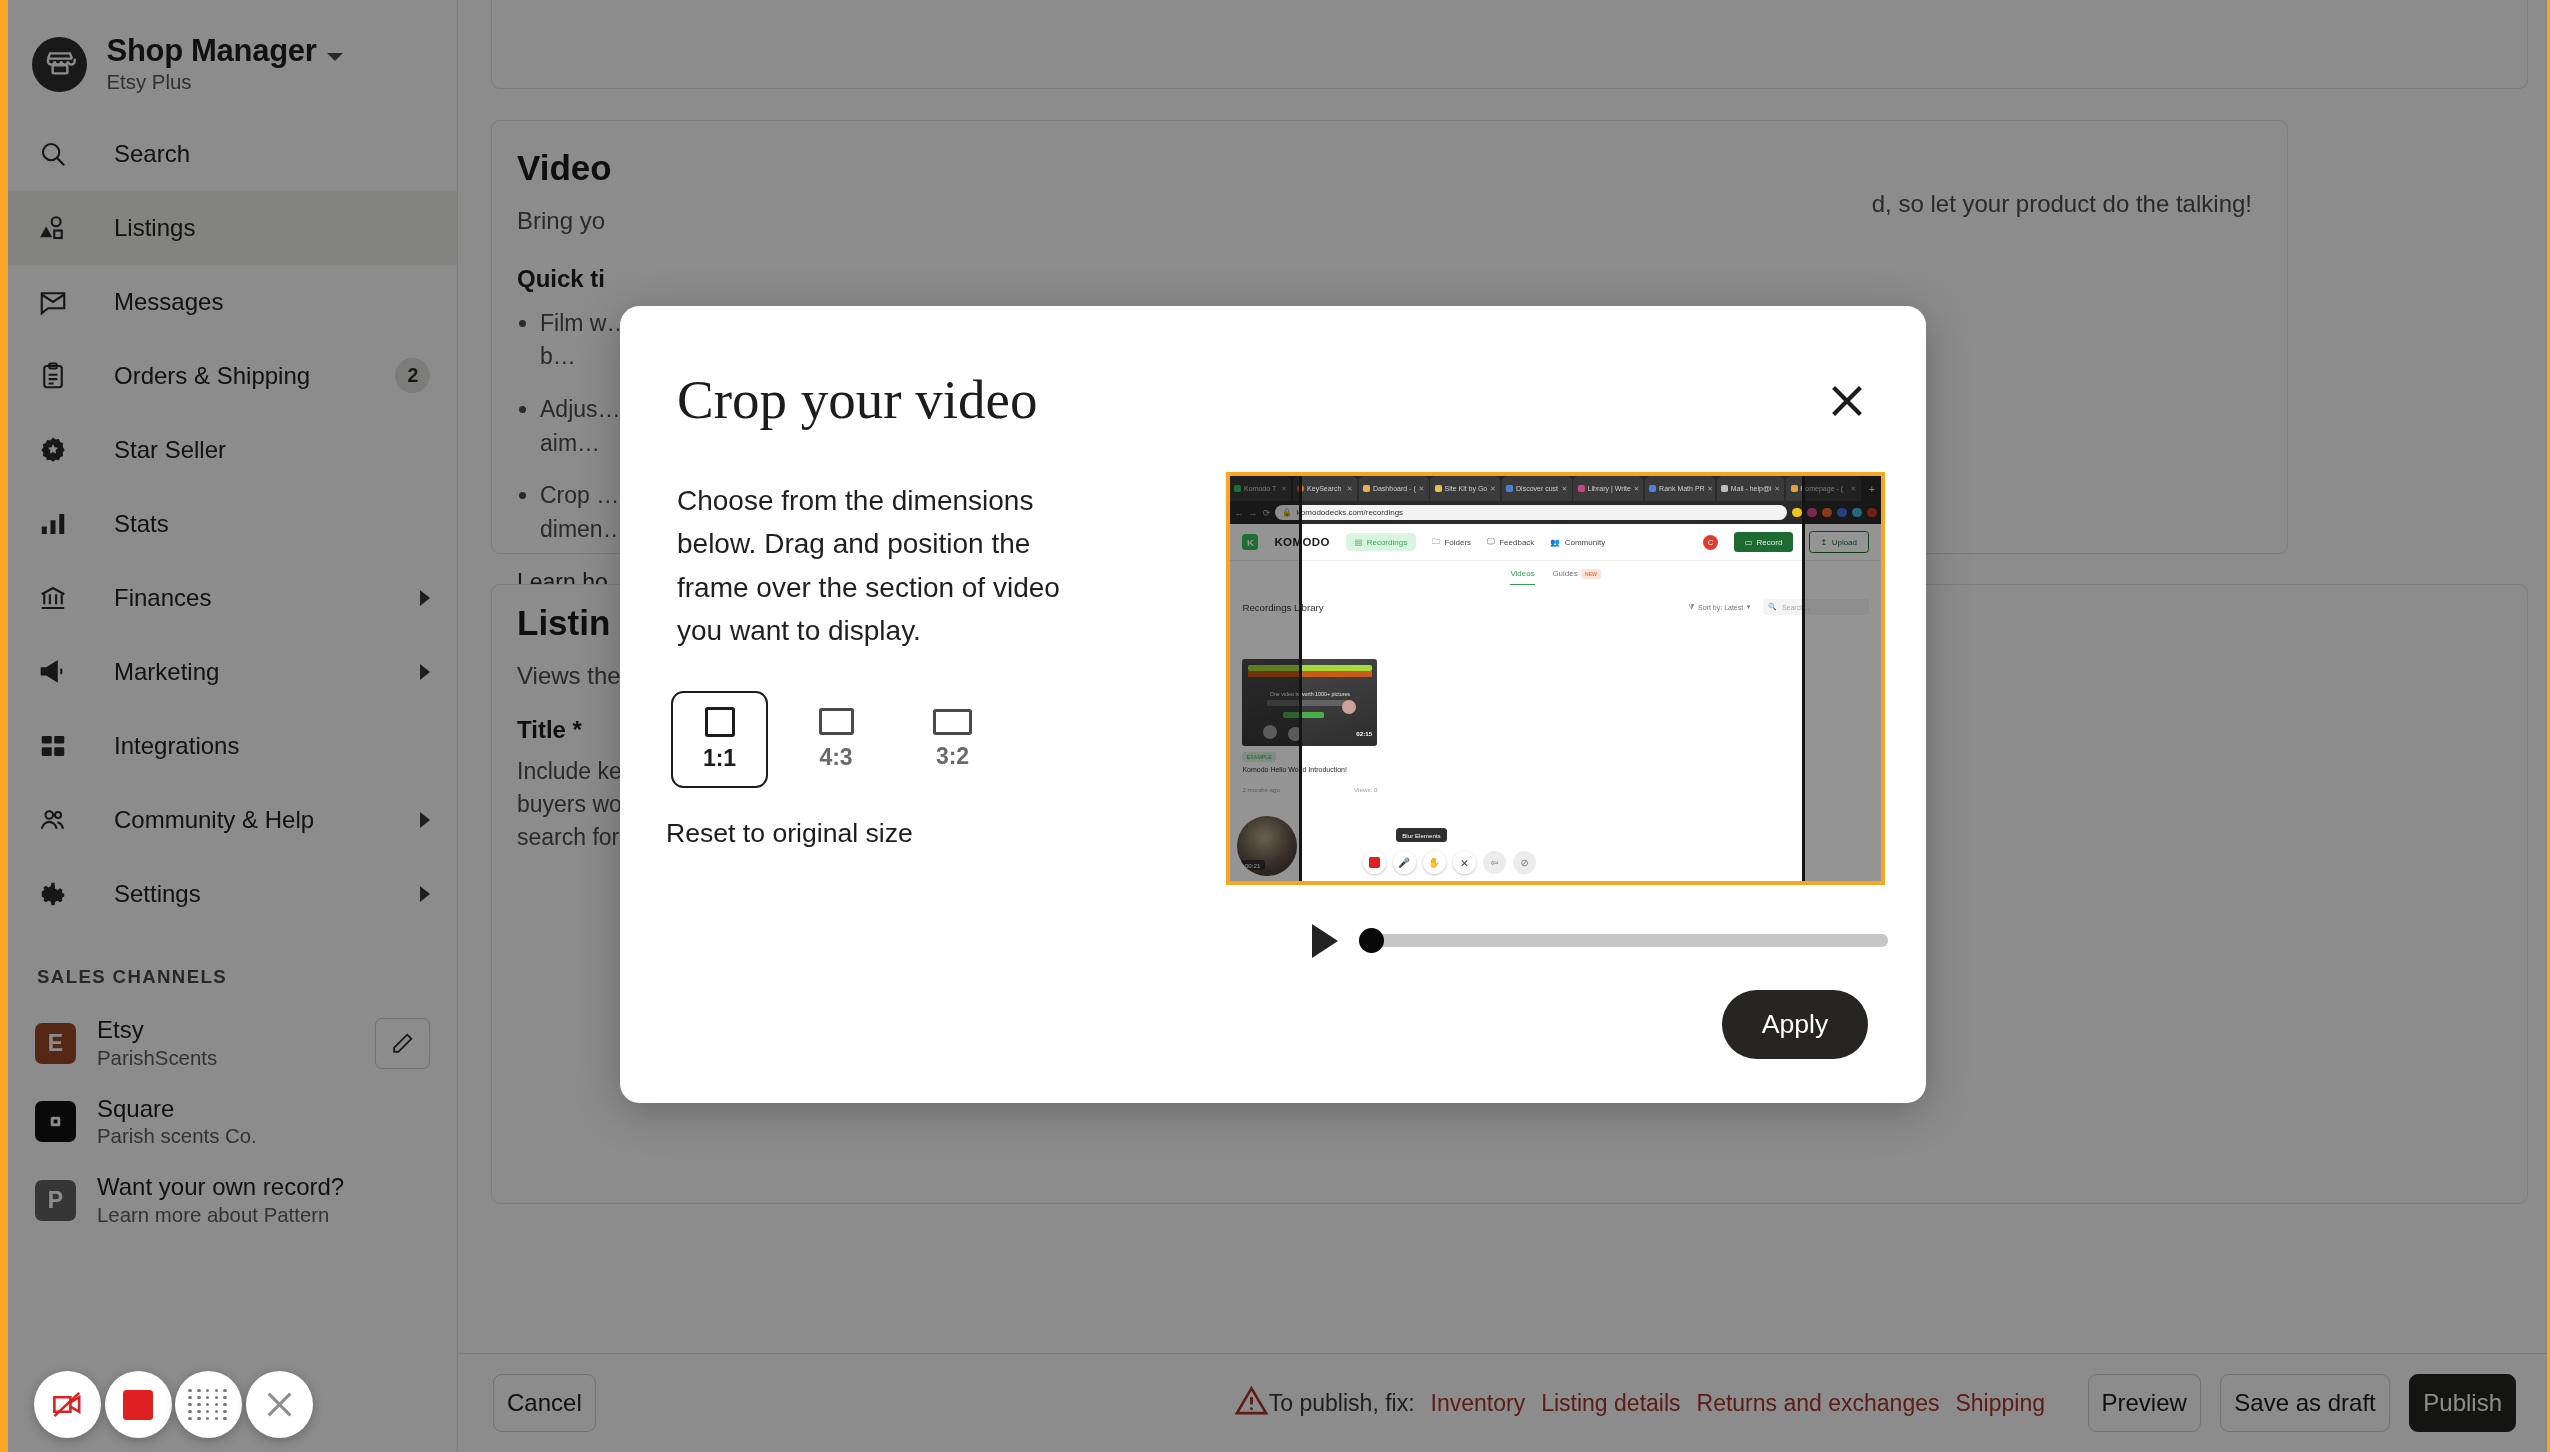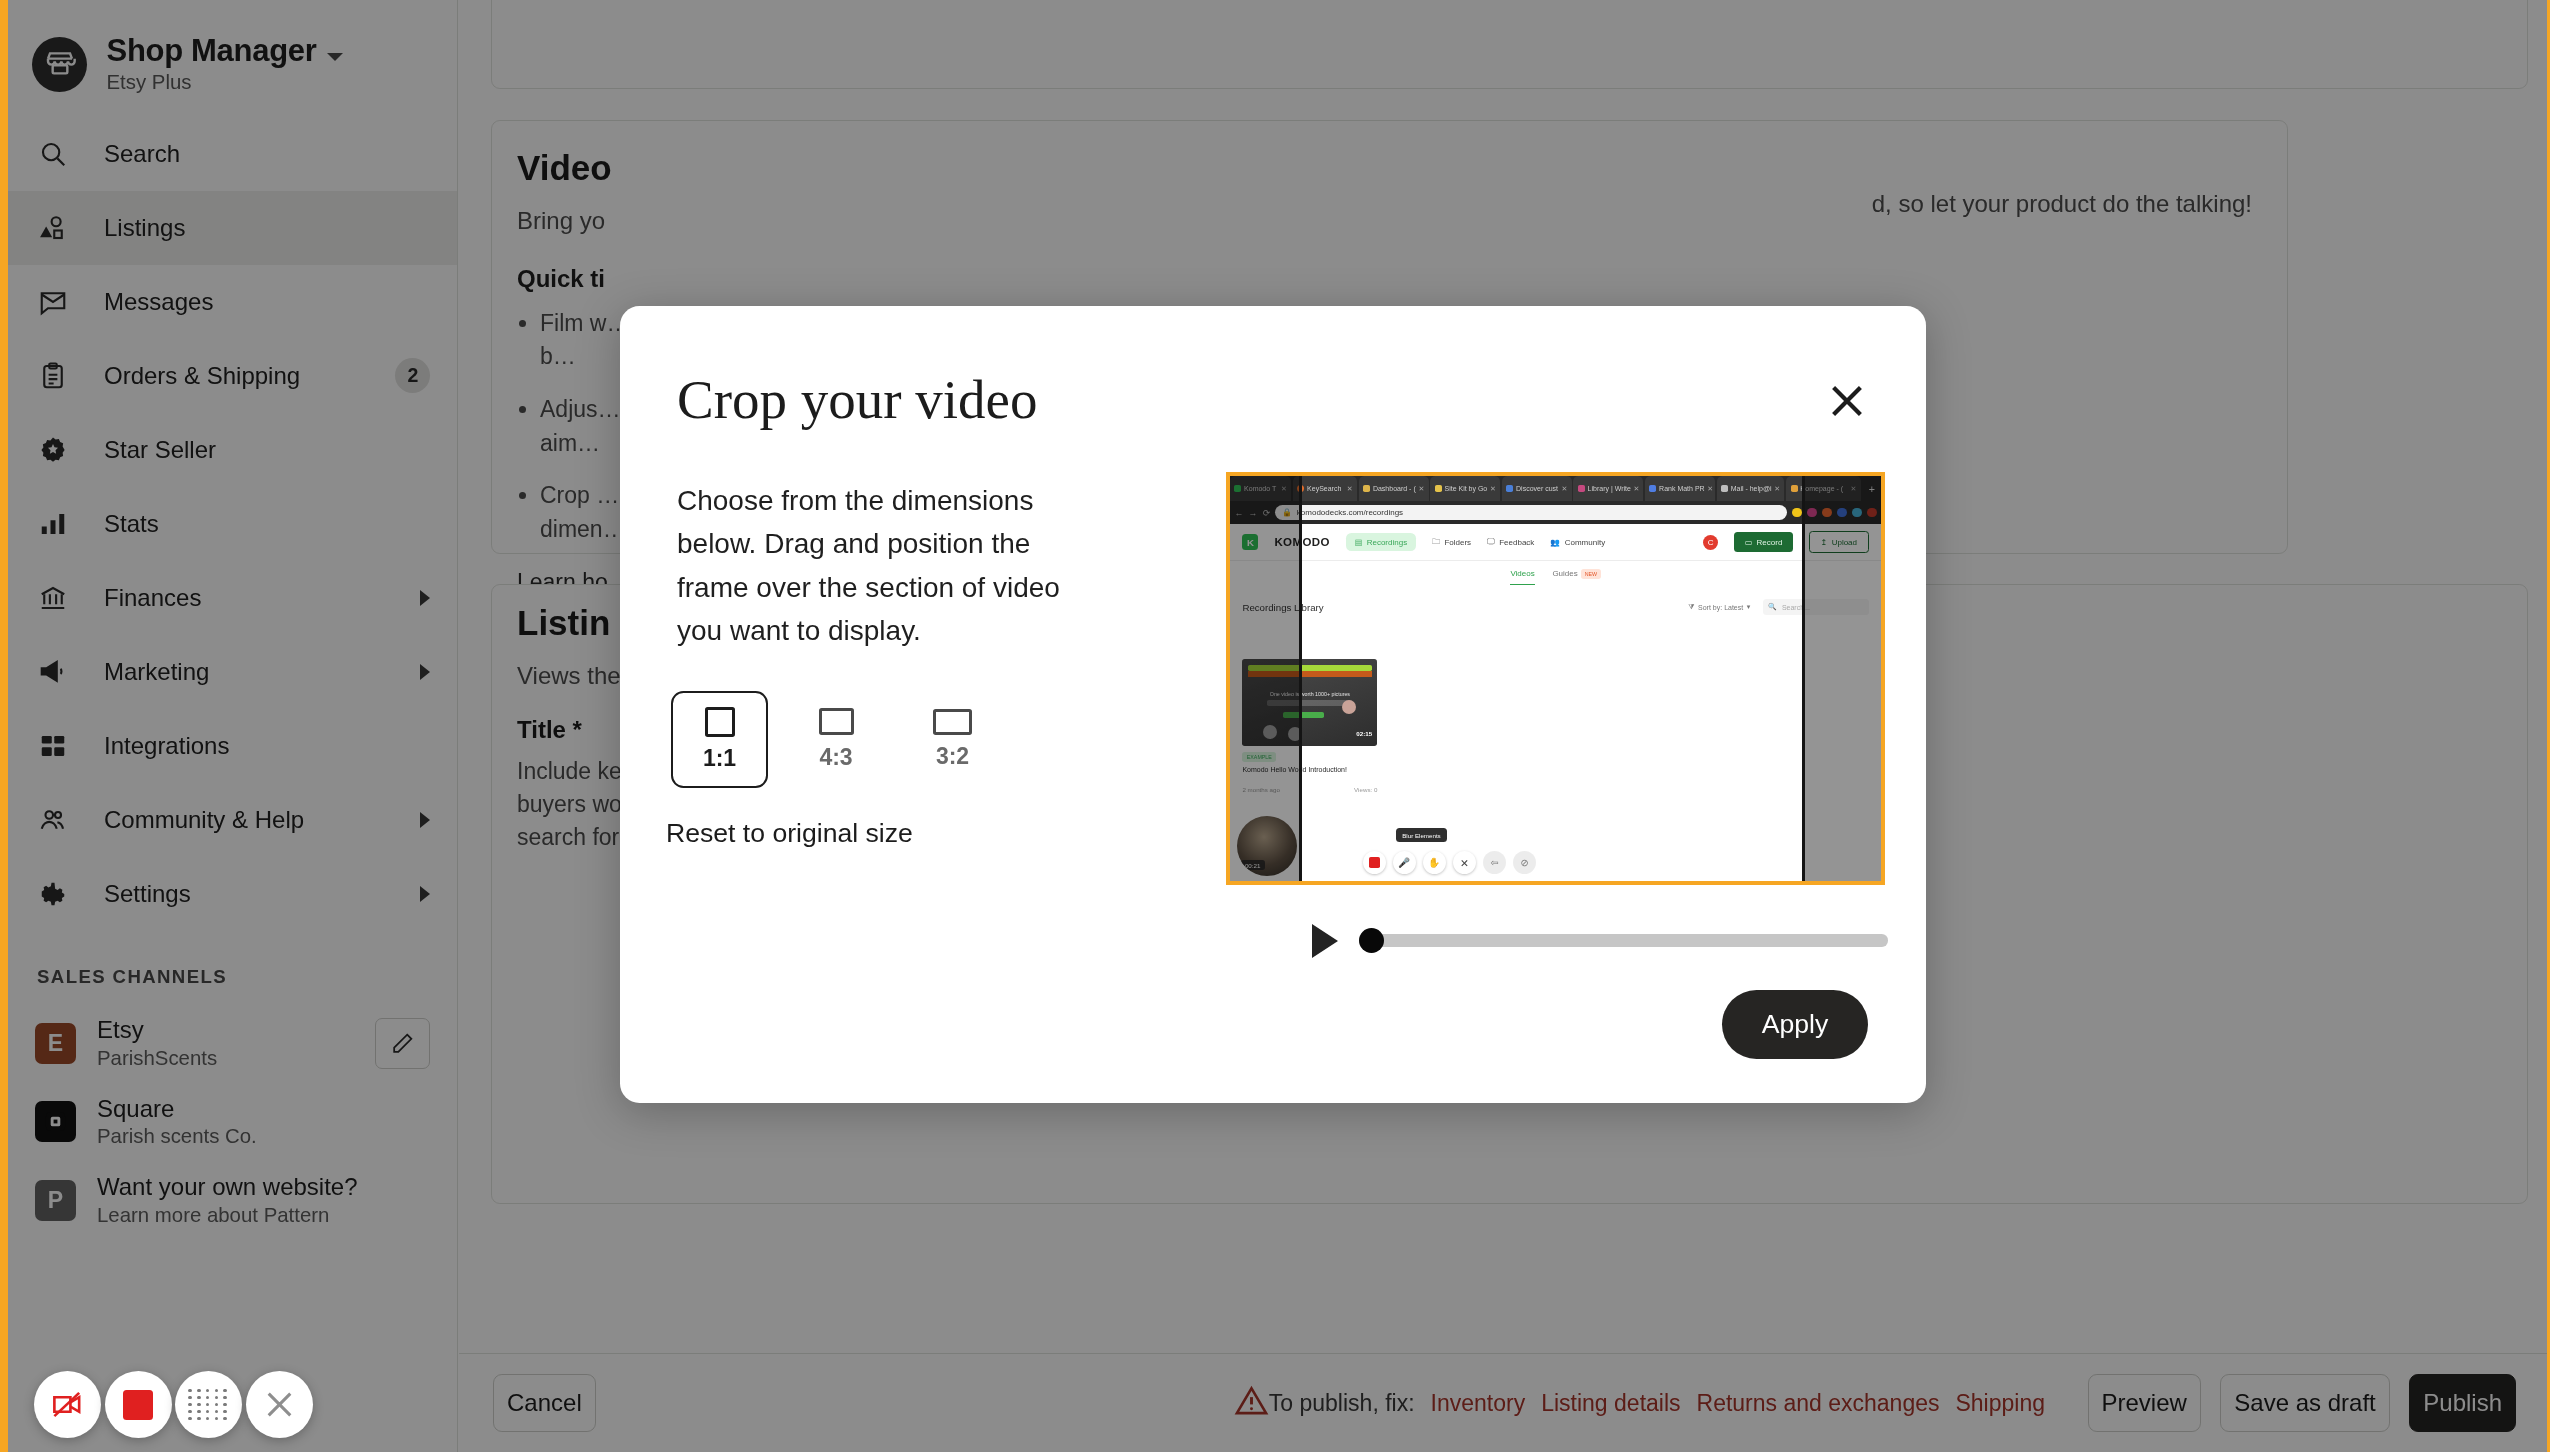--- a/index.html
+++ b/index.html
@@ -32,21 +32,21 @@
   .shop-avatar {
     width:55px; height:55px; border-radius:50%; background:#2f2f2f;
     display:flex; align-items:center; justify-content:center; flex:0 0 auto;
   }
   .shop-texts { line-height:1.05; }
   .shop-title { font-size: 31px; font-weight: 700; color:#1f1f1f; letter-spacing:-0.3px; display:inline-block; }
   .caret { display:inline-block; width:0;height:0;border-left:8px solid transparent;border-right:8px solid transparent;border-top:8.9px solid #4a4a4a; margin-left:10.6px; vertical-align: middle; }
   .shop-sub { font-size: 20.4px; color:#595959; margin-top:5.3px; }
 
   .nav-item {
-    display:flex; align-items:center; gap:34px;
+    display:flex; align-items:center; gap:44px;
     height: 74px; padding-left: 35px; padding-right: 26.6px;
     font-size: 24px; color:#222;
     cursor: pointer;
   }
   .nav-item.active { background:#efefed; }
   .nav-item .label { flex: 1 1 auto; }
   .nav-ico { width:35px; height:35px; flex:0 0 auto; display:flex; align-items:center; justify-content:center; }
   .nav-badge {
     min-width:35px; height:35px; border-radius:17.7px; background:#e2e2e0;
     display:flex; align-items:center; justify-content:center;
@@ -382,21 +382,21 @@
         </div>
         <div class="ch-texts">
           <div class="ch-name">Square</div>
           <div class="ch-sub">Parish scents Co.</div>
         </div>
       </div>
 
       <div class="channel">
         <div class="ch-ico ch-pattern">P</div>
         <div class="ch-texts">
-          <div class="ch-name">Want your own website?</div>
+          <div class="ch-name">Want your own record?</div>
           <div class="ch-sub">Learn more about Pattern</div>
         </div>
       </div>
     </div>
 
     <div class="main">
       <div class="card c1">
         
       </div>
 

